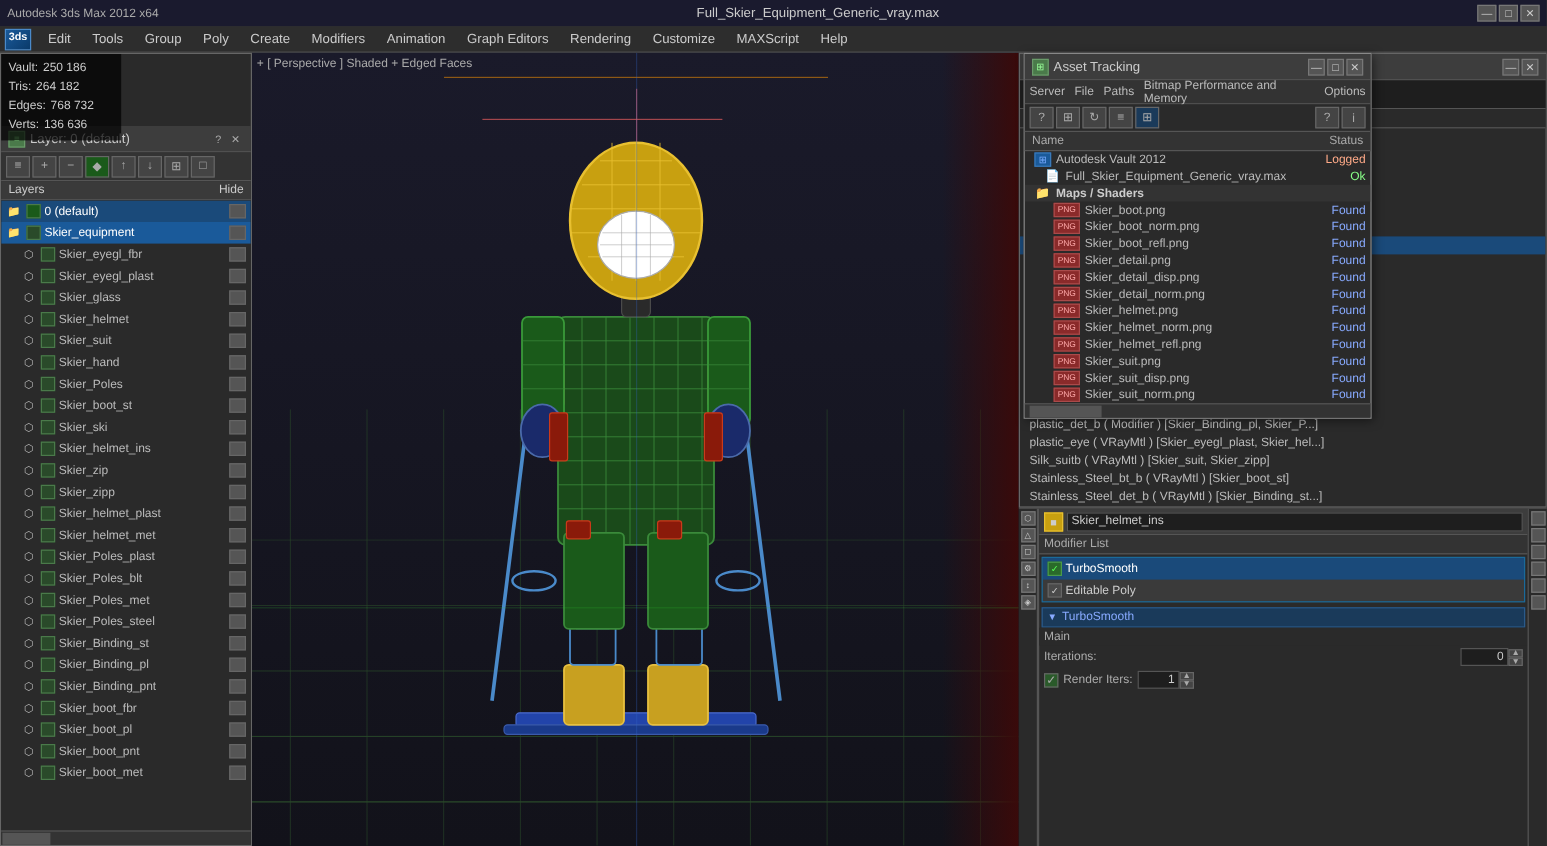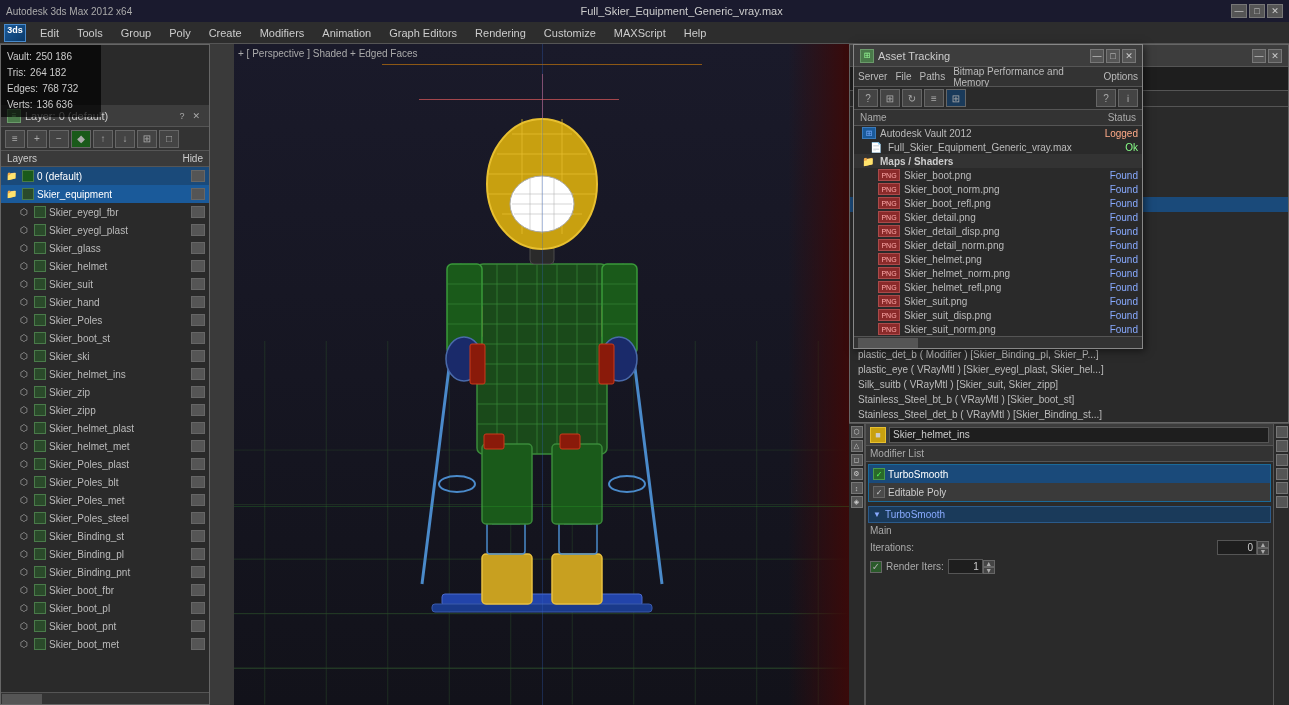--- a/index.html
+++ b/index.html
@@ -34,21 +34,21 @@
     .layer-item { display: flex; align-items: center; padding: 1px 4px; height: 18px; cursor: pointer; font-size: 10px; color: #bbb; }
     .layer-item.active { background: #1a4a7a; color: #fff; }
     .layer-item.selected { background: #1a5a9a; color: #fff; }
     .layer-indent1 { padding-left: 16px; }
     .layer-icon { width: 14px; height: 14px; margin-right: 3px; display: inline-flex; align-items: center; justify-content: center; font-size: 9px; }
     .layer-freeze { width: 14px; height: 12px; background: #555; border: 1px solid #666; margin-left: auto; font-size: 8px; display: flex; align-items: center; justify-content: center; }
     .scrollbar-h { height: 12px; background: #333; border-top: 1px solid #555; display: flex; align-items: center; }
     .scrollbar-thumb { width: 40px; height: 10px; background: #555; margin: 1px; }
 
     
-    .viewport { flex: 1; background: #0f172a; position: relative; overflow: hidden; margin-left: 24px; }
+    .viewport { flex: 1; background: #0f172a; position: relative; overflow: hidden; }
     .viewport-label { position: absolute; top: 4px; left: 4px; color: #aaa; font-size: 10px; z-index: 5; }
     .viewport-canvas { width: 100%; height: 100%; position: relative; background: linear-gradient(180deg, #2a2a3a 0%, #1a1a22 100%); }
 
     
     .material-browser { background: #2a2a2a; border: 1px solid #666; flex: 1; display: flex; flex-direction: column; }
     .mat-title { background: #3d3d3d; height: 22px; display: flex; align-items: center; padding: 0 6px; justify-content: space-between; border-bottom: 1px solid #555; }
     .mat-search { background: #1e1e1e; height: 24px; display: flex; align-items: center; padding: 0 6px; border-bottom: 1px solid #555; }
     .mat-search input { background: #1e1e1e; border: none; color: #aaa; width: 100%; font-size: 10px; outline: none; }
     .mat-list { flex: 1; overflow-y: auto; }
     .mat-item { padding: 2px 8px; font-size: 10px; color: #bbb; cursor: pointer; white-space: nowrap; overflow: hidden; text-overflow: ellipsis; }

